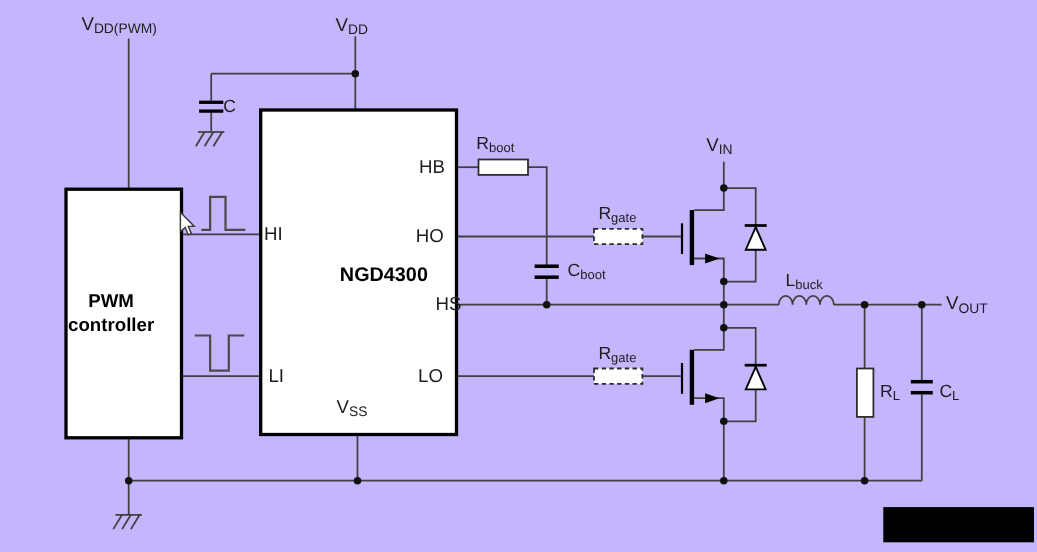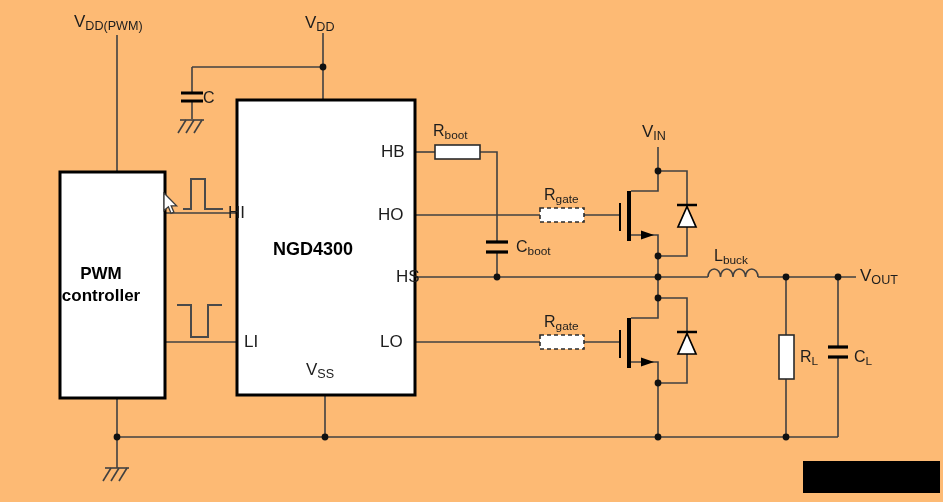--- a/index.html
+++ b/index.html
@@ -1,24 +1,24 @@
 <!DOCTYPE html>
 <html><head>
 <meta charset="utf-8">
 <style>
   html,body{margin:0;padding:0;background:#fff;}
   .canvas{
-    position:relative;width:943px;height:502px;background:#fdba74;
+    position:relative;width:943px;height:502px;background:#c4b5fd;
     font-family:"Liberation Sans", sans-serif;color:#1a1a1a;overflow:hidden;
   }
   svg{position:absolute;left:0;top:0;}
   .lbl{position:absolute;font-size:17px;line-height:19px;white-space:nowrap;color:#1d1d1d;}
   .lbl sub{font-size:0.74em;line-height:0;vertical-align:-0.25em;}
   .lbl.small{font-size:16px;}
-  .blockname{position:absolute;font-weight:bold;font-size:18px;text-align:center;color:#000;}
+  .blockname{position:absolute;font-weight:bold;font-size:18px;text-align:right;color:#000;}
   .pwmtext{
     position:absolute;left:60px;top:172px;width:82px;height:226px;
     display:flex;flex-direction:column;align-items:center;justify-content:center;
     font-weight:bold;font-size:17px;line-height:22px;color:#000;
   }
   .redaction{position:absolute;background:#000;}
   .wire{stroke:#404040;stroke-width:1.6;fill:none;}
   .comp{stroke:#000;fill:none;}
   .wave{stroke:#4a4a4a;stroke-width:2;fill:none;}
   .dot{fill:#111;}
@@ -147,21 +147,21 @@
   <div class="lbl" style="left:74px;top:12px"><span>V</span><sub>DD(PWM)</sub></div>
   <div class="lbl" style="left:305px;top:13px"><span>V</span><sub>DD</sub></div>
   <div class="lbl small" style="left:203px;top:88px"><span>C</span></div>
 
   <div class="pwmtext">
     <div>PWM</div>
     <div>controller</div>
   </div>
   <div class="blockname" style="left:237px;top:239px;width:152px"><span>NGD4300</span></div>
 
-  <div class="lbl" style="left:228px;top:203px"><span>HI</span></div>
+  <div class="lbl" style="left:240px;top:203px"><span>HI</span></div>
   <div class="lbl" style="left:244px;top:332px"><span>LI</span></div>
   <div class="lbl" style="left:381px;top:142px"><span>HB</span></div>
   <div class="lbl" style="left:378px;top:205px"><span>HO</span></div>
   <div class="lbl" style="left:396px;top:267px"><span>HS</span></div>
   <div class="lbl" style="left:380px;top:332px"><span>LO</span></div>
   <div class="lbl" style="left:306px;top:360px"><span>V</span><sub>SS</sub></div>
 
   <div class="lbl small" style="left:433px;top:121px"><span>R</span><sub>boot</sub></div>
   <div class="lbl small" style="left:516px;top:237px"><span>C</span><sub>boot</sub></div>
   <div class="lbl small" style="left:544px;top:185px"><span>R</span><sub>gate</sub></div>

